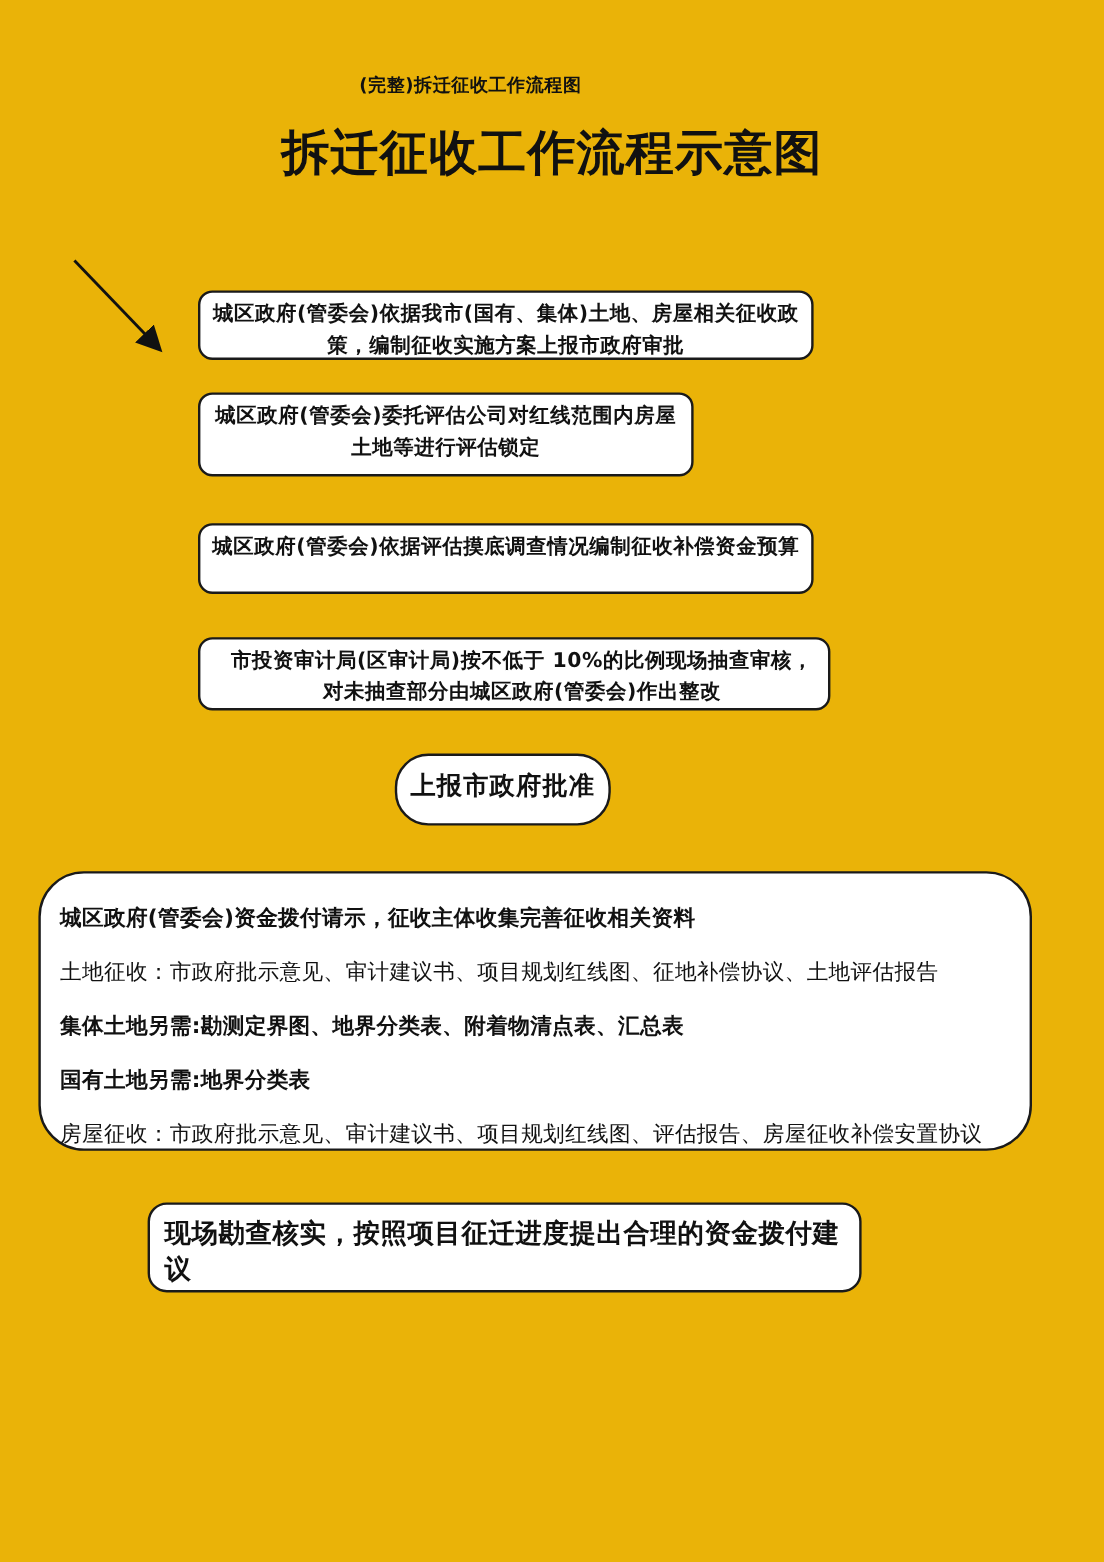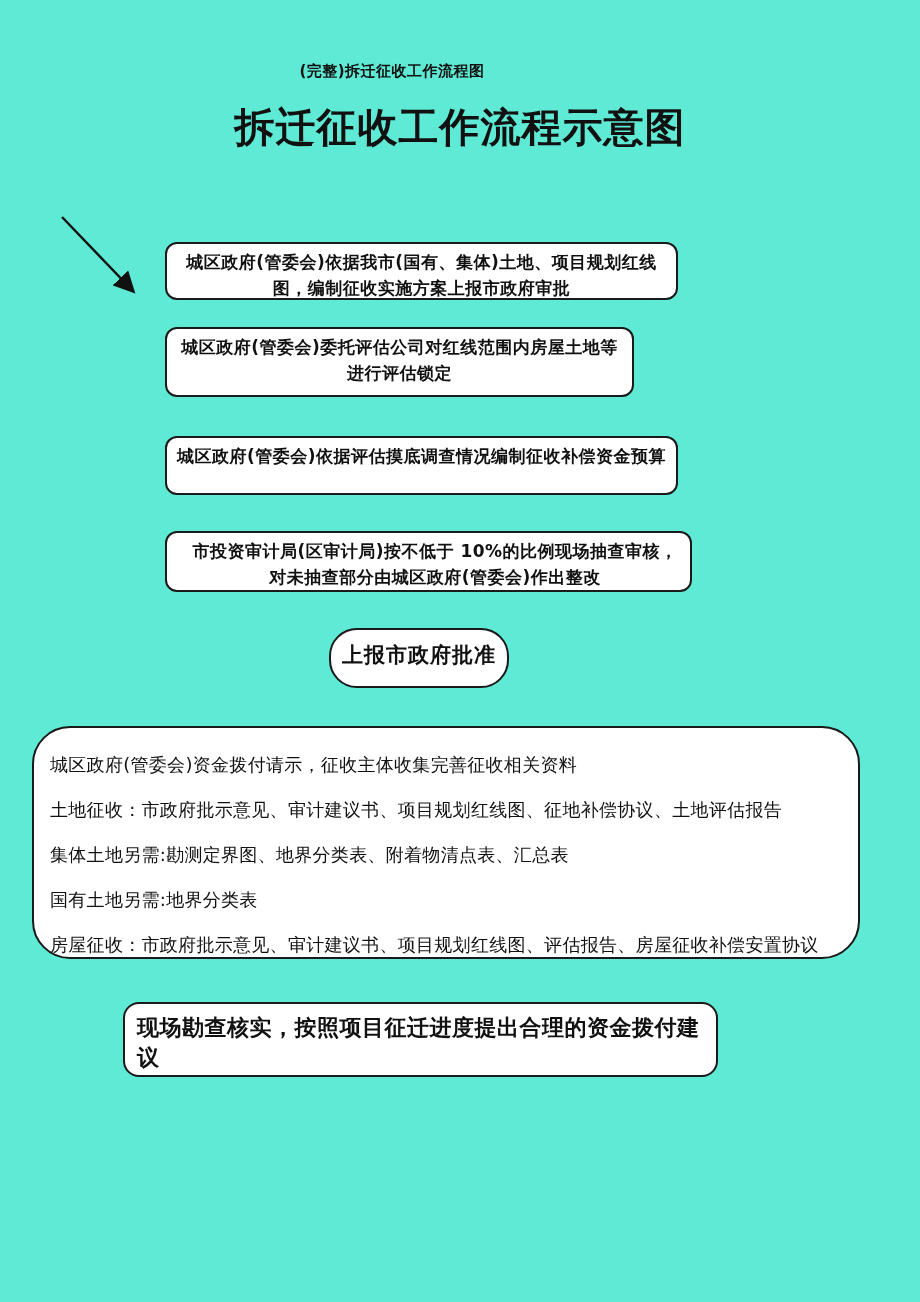--- a/index.html
+++ b/index.html
@@ -1,20 +1,20 @@
 <!DOCTYPE html>
 <html lang="zh"><head>
 <meta charset="utf-8">
 <style>
   html, body { margin: 0; padding: 0; background: #ffffff; }
   .page {
     position: relative;
     width: 920px;
     height: 1302px;
-    background: #5eead4;
+    background: #eab308;
     font-family: "DejaVu Sans", "Liberation Sans", sans-serif;
     color: #111111;
     overflow: hidden;
   }
   .doc-header {
     position: absolute;
     top: 62px;
     left: 0;
     width: 784px;            
     text-align: center;
@@ -46,21 +46,21 @@
     border-radius: 12px;
     background: #ffffff;
     font-size: 17px;
     font-weight: 700;
     line-height: 1.55;
     text-align: center;
     padding: 5px 8px 0 8px;
     letter-spacing: 0.5px;
   }
   .step-1 { left: 165px; top: 242px; width: 513px; height: 58px; }
-  .step-2 { left: 165px; top: 327px; width: 469px; height: 70px; }
+  .step-2 { left: 165px; top: 327px; width: 413px; height: 70px; }
   .step-3 { left: 165px; top: 436px; width: 513px; height: 59px; }
   .step-4 { left: 165px; top: 531px; width: 527px; height: 61px; padding-left: 21px; }
   .step-5 {
     left: 329px; top: 628px; width: 180px; height: 60px;
     border-radius: 28px;
     font-size: 21px;
     font-weight: 600;
     padding-top: 9px;
     letter-spacing: 1px;
   }
@@ -76,21 +76,21 @@
   }
   .materials-box p {
     margin: 0;
     height: 45px;
     display: flex;
     align-items: center;
     font-size: 18px;
     letter-spacing: 0.3px;
     white-space: nowrap;
   }
-  .m-bold { font-weight: 400; font-family: "DejaVu Sans", "Liberation Sans", sans-serif; }
+  .m-bold { font-weight: 700; font-family: "DejaVu Sans", "Liberation Sans", sans-serif; }
   .m-kai  { font-weight: 400; font-family: "DejaVu Serif", "Liberation Serif", serif; }
   .final-box {
     position: absolute;
     left: 123px; top: 1002px;
     width: 595px; height: 75px;
     box-sizing: border-box;
     border: 2px solid #1a1a1a;
     border-radius: 16px;
     background: #ffffff;
     font-size: 22px;
@@ -111,21 +111,21 @@
 
   <svg class="flow-arrow" width="104" height="108" viewBox="0 0 104 108">
     <defs>
       <marker id="ah" markerWidth="10" markerHeight="9" refX="7" refY="4.5" orient="auto">
         <path d="M0,0 L9,4.5 L0,9 Z" fill="#111111"></path>
       </marker>
     </defs>
     <line x1="14" y1="14" x2="84" y2="87" stroke="#111111" stroke-width="2.4" marker-end="url(#ah)"></line>
   </svg>
 
-  <div class="step step-1">城区政府(管委会)依据我市(国有、集体)土地、项目规划红线图，编制征收实施方案上报市政府审批</div>
+  <div class="step step-1">城区政府(管委会)依据我市(国有、集体)土地、房屋相关征收政策，编制征收实施方案上报市政府审批</div>
 
   <div class="step step-2">城区政府(管委会)委托评估公司对红线范围内房屋土地等进行评估锁定</div>
 
   <div class="step step-3">城区政府(管委会)依据评估摸底调查情况编制征收补偿资金预算</div>
 
   <div class="step step-4">市投资审计局(区审计局)按不低于 10%的比例现场抽查审核，对未抽查部分由城区政府(管委会)作出整改</div>
 
   <div class="step step-5">上报市政府批准</div>
 
   <div class="materials-box">

